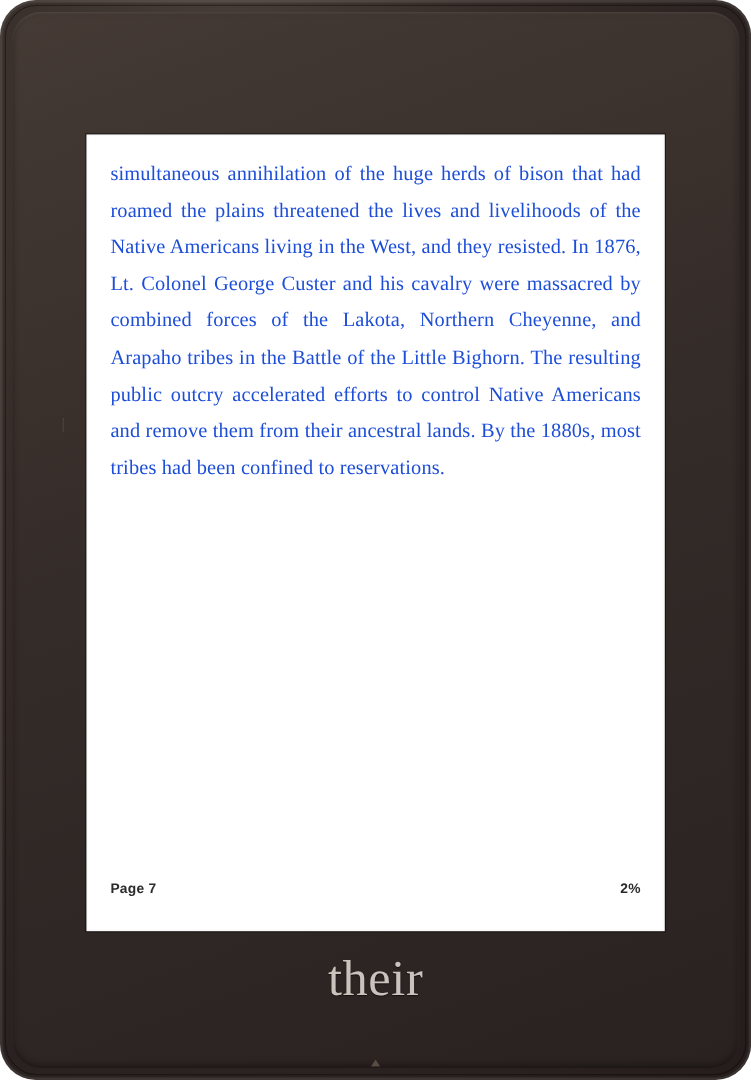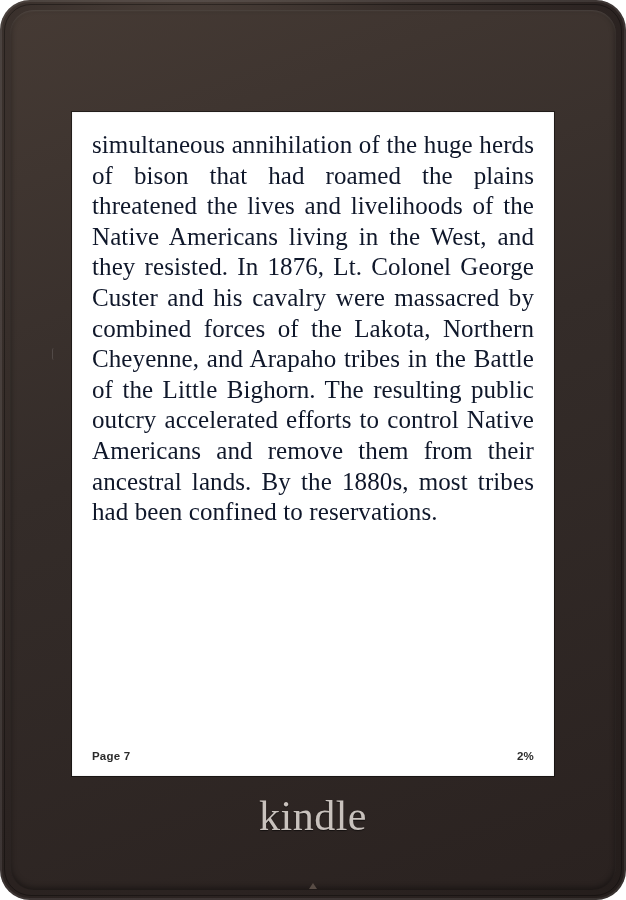--- a/index.html
+++ b/index.html
@@ -54,34 +54,34 @@
   }
   #page {
     position: absolute;
     left: 20px;
     right: 20px;
     top: 18px;
     bottom: 40px;
   }
   .para {
     font-family: "Liberation Serif", serif;
-    font-size: 25px;
+    font-size: 17px;
     line-height: 30.6px;
-    color: #0f172a;
+    color: #1d4ed8;
     text-align: justify;
     text-justify: inter-word;
     letter-spacing: 0.1px;
   }
   .para.indent { text-indent: 1.05em; }
   .para + .para { margin-top: 0px; }
   #footer {
     position: absolute;
     left: 20px;
     right: 20px;
-    bottom: 14px;
+    bottom: 29px;
     display: flex;
     align-items: center;
     justify-content: space-between;
     font-family: "Liberation Sans", sans-serif;
     font-size: 11.5px;
     font-weight: bold;
     color: #2b2b2b;
     letter-spacing: 0.2px;
     margin-top: 40px;
   }
@@ -129,15 +129,15 @@
   <div id="screen">
     <div id="page">
       <p class="para">simultaneous annihilation of the huge herds of bison that had roamed the plains threatened the lives and livelihoods of the Native Americans living in the West, and they resisted. In 1876, Lt. Colonel George Custer and his cavalry were massacred by combined forces of the Lakota, Northern Cheyenne, and Arapaho tribes in the Battle of the Little Bighorn. The resulting public outcry accelerated efforts to control Native Americans and remove them from their ancestral lands. By the 1880s, most tribes had been confined to reservations.</p>
     </div>
     <div id="footer">
       <span>Page 7</span>
       <span>2%</span>
     </div>
   </div>
 
-  <div id="brand">kindle</div>
+  <div id="brand">their</div>
   <div id="power-dot"></div>
 </div>
 
 </body></html>

